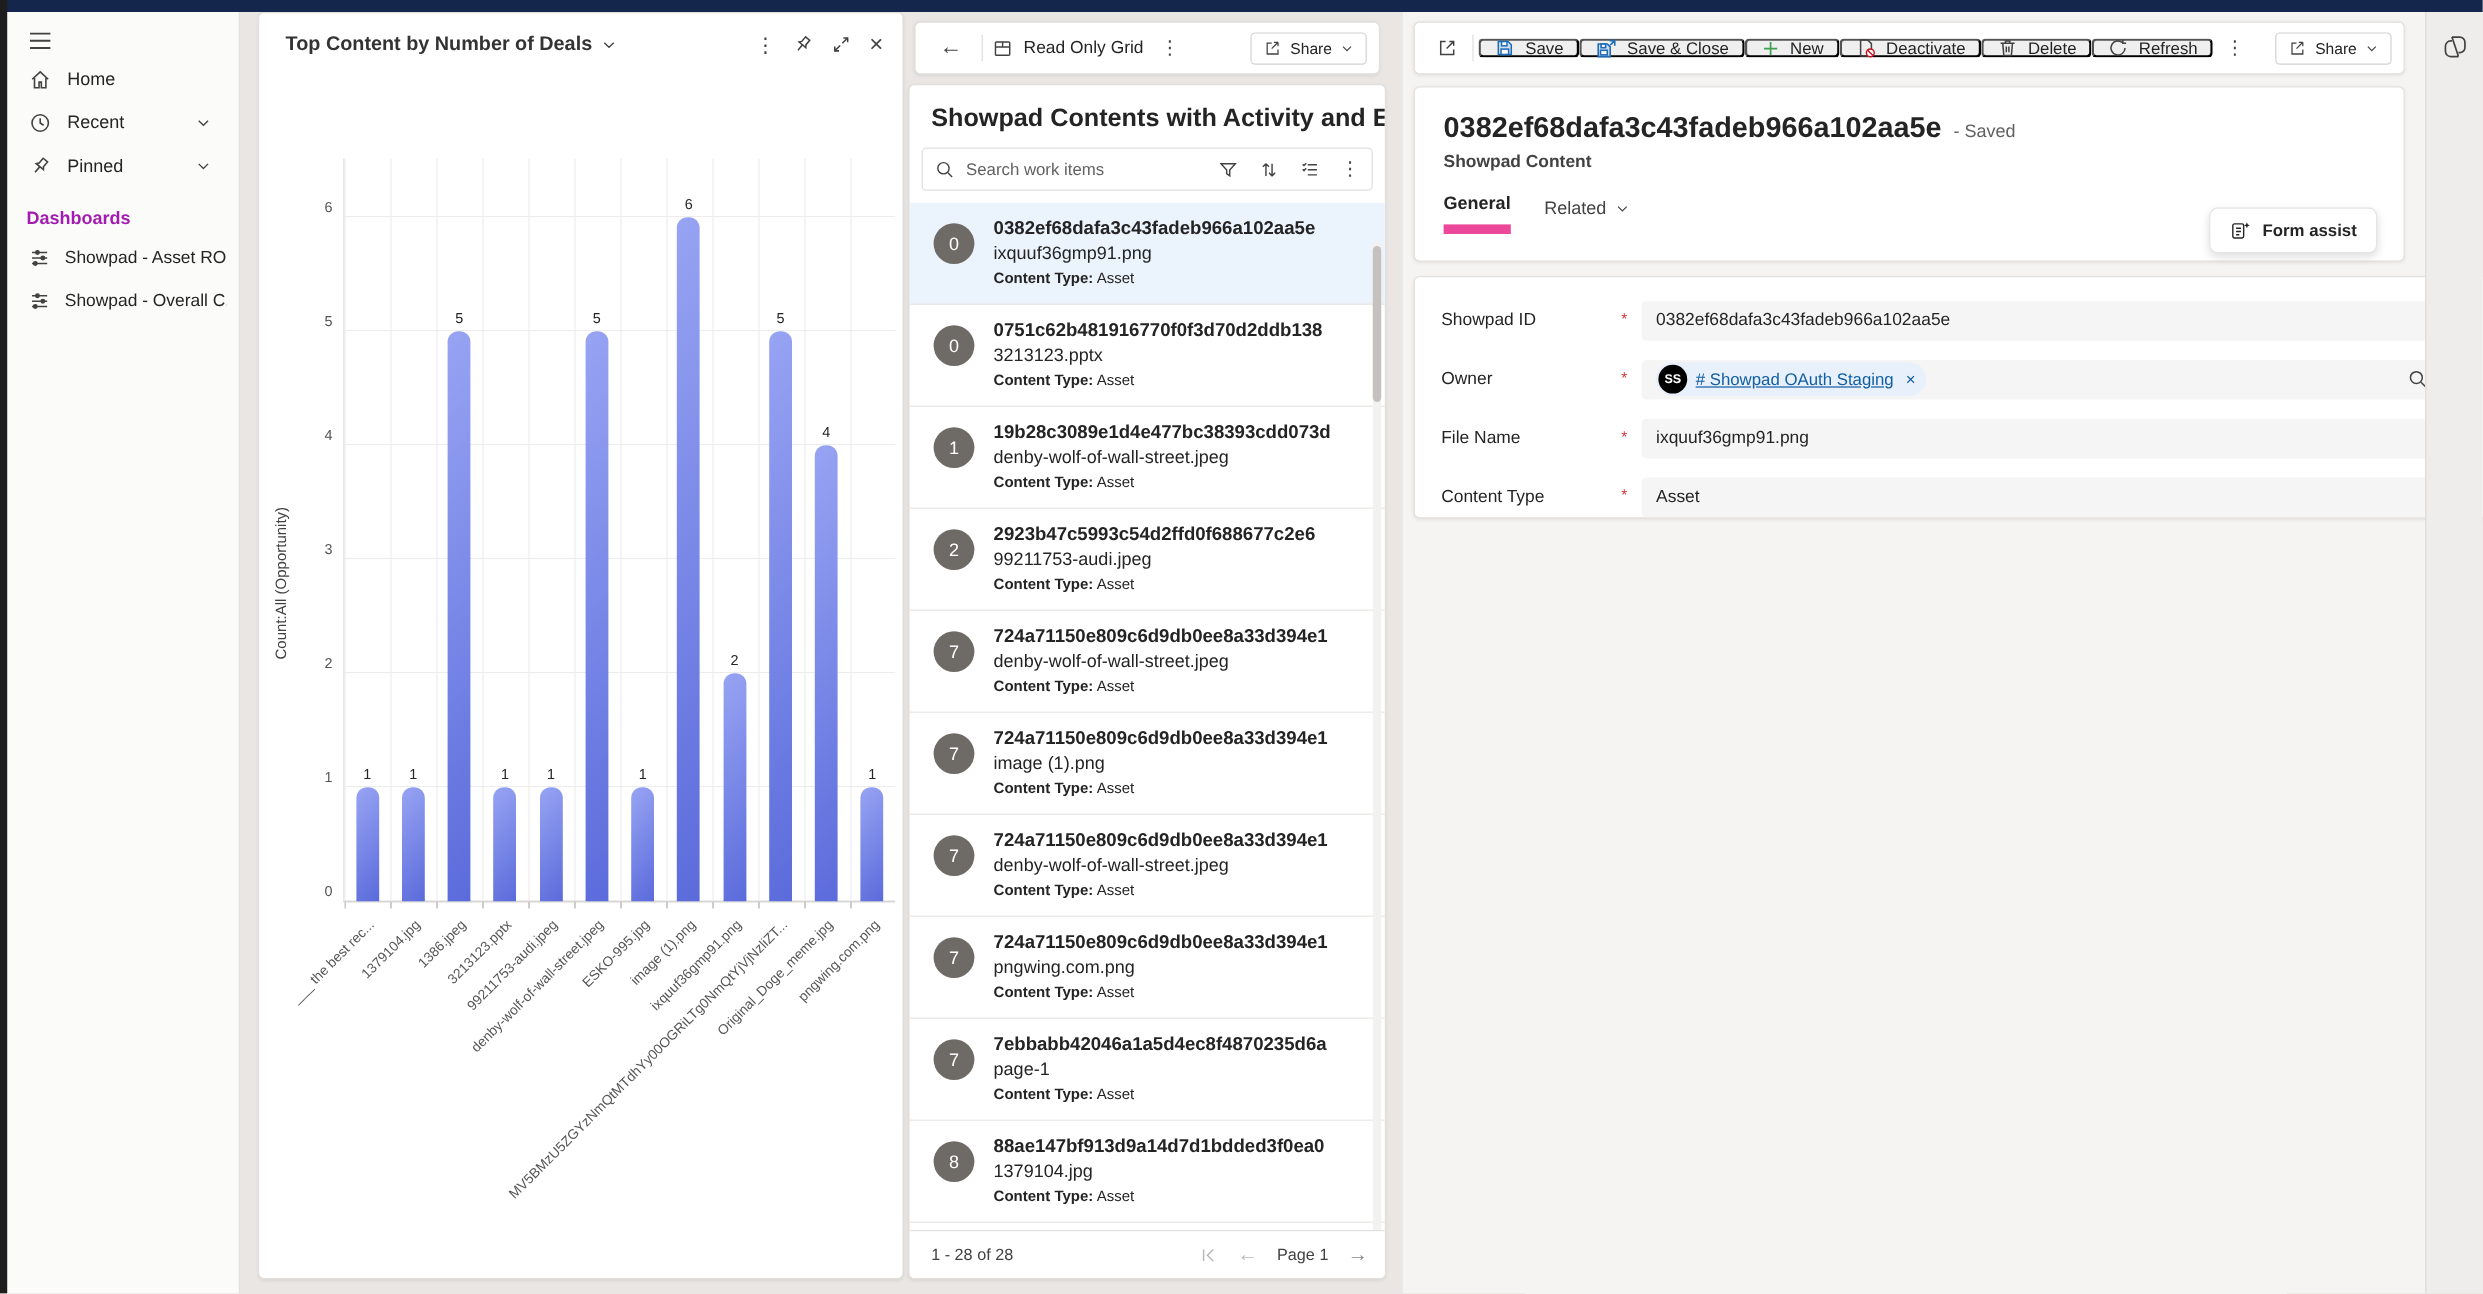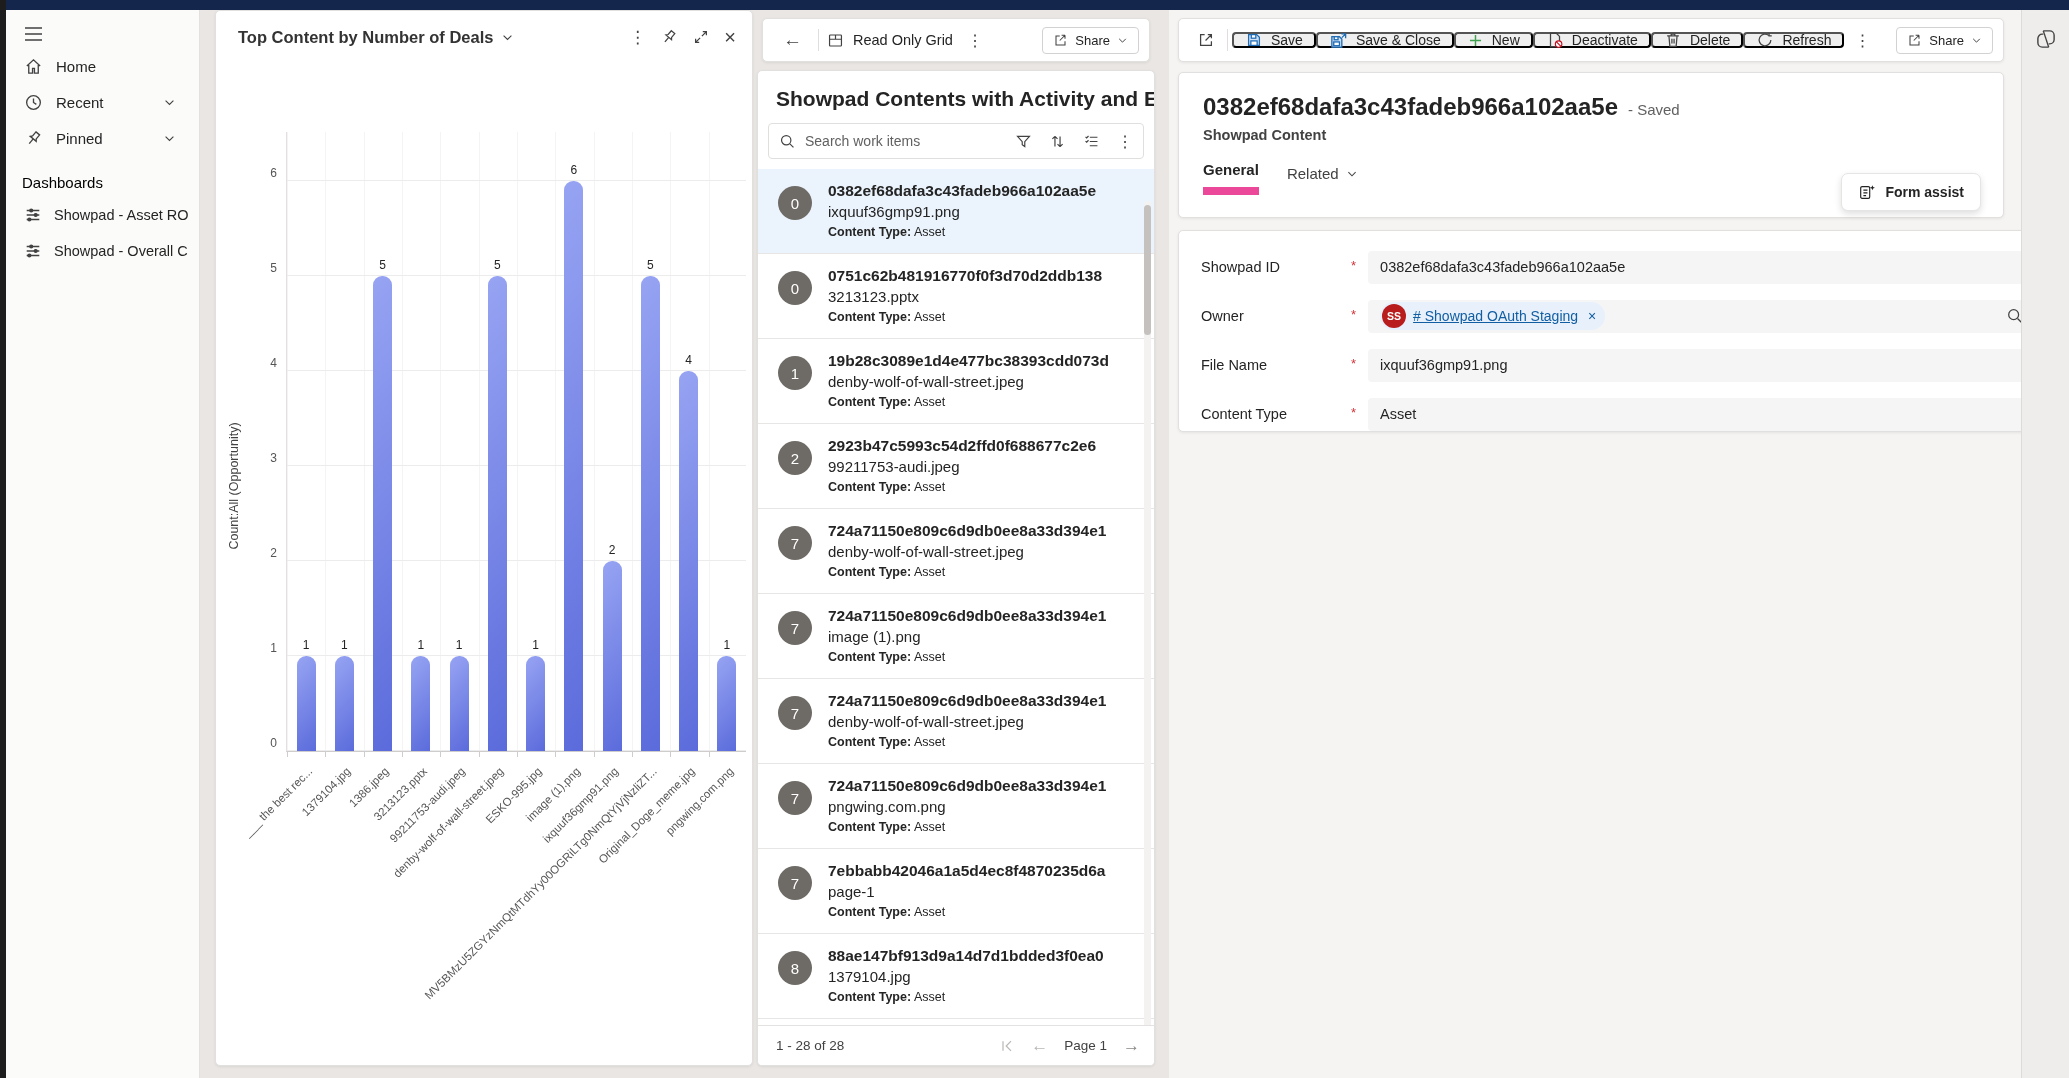--- a/index.html
+++ b/index.html
@@ -16,21 +16,21 @@
   
   .left-edge { position:absolute; left:0; top:0; width:6px; height:1078px; background:#1d1d1d; z-index:30; }
   .topbar { position:absolute; left:0; top:0; width:2069px; height:10px; background:#15264d; z-index:25; }
 
   
   .sidebar { position:absolute; left:6px; top:10px; width:194px; height:1068px; background:#fbfbfa; border-right:1px solid #e3e1df; z-index:5; }
   .hamburger { padding:16px 0 6px 18px; cursor:pointer; }
   .nav-row { display:flex; align-items:center; height:36px; padding:0 23px 0 18px; font-size:15px; color:#242424; cursor:pointer; }
   .nav-row .lbl { margin-left:13px; }
   .nav-row .chev { margin-left:auto; color:#424242; }
-  .side-section { font-size:15px; font-weight:400; color:#000000; margin:18px 0 6px 16px; }
+  .side-section { font-size:15px; font-weight:700; color:#a21caf; margin:18px 0 6px 16px; }
   .dash-row { display:flex; align-items:center; height:36px; padding:0 10px 0 18px; font-size:14.5px; color:#242424; cursor:pointer; }
   .dash-row .lbl { margin-left:12px; white-space:nowrap; overflow:hidden; }
 
   
   .card { background:#fff; border:1px solid #e2e0de; border-radius:5px; box-shadow:0 1px 3px rgba(0,0,0,.07); }
 
   
   .chart-card { position:absolute; left:215px; top:10px; width:538px; height:1056px; overflow:hidden; }
   .chart-head { display:flex; align-items:center; padding:16px 16px 0 22px;justify-content:flex-end; }
   .chart-title { font-size:16.5px; font-weight:700; color:#333; }
@@ -103,21 +103,21 @@
   .tab.active { color:#242424; font-weight:700; border-bottom:8px solid #ec4899; }
 
   .form-assist { position:absolute; right:40px; top:163px; height:38px; display:flex; align-items:center; gap:9px; background:#fff; border:1px solid #e7e5e3; border-radius:7px; padding:0 16px; font-size:14px; font-weight:700; color:#242424; box-shadow:0 3px 7px rgba(0,0,0,.13); cursor:pointer; z-index:4; }
 
   .form-card { position:absolute; left:9px; top:220px; width:920px; height:202px; padding:20px 22px; }
   .frow { display:flex; align-items:center; height:32px; margin-bottom:17px; }
   .flabel { width:148px; font-size:14.5px; color:#242424; }
   .req { color:#d13438; font-size:13px; margin:-4px 12px 0 2px; }
   .finput { flex:1; position:relative; display:flex; align-items:center; background:#f5f5f5; border-radius:4px; height:33px; padding:0 12px; font-size:14.5px; color:#242424; margin-right:40px; cursor:text; }
   .pill { display:inline-flex; align-items:center; gap:7px; background:#e7f0fb; border-radius:15px; padding:2px 9px 2px 2px; }
-  .avatar { width:24px; height:24px; border-radius:50%; background:#b91c1c; color:#fff; font-size:10.5px; font-weight:700; display:flex; align-items:center; justify-content:center; }
+  .avatar { width:24px; height:24px; border-radius:50%; background:#000000; color:#fff; font-size:10.5px; font-weight:700; display:flex; align-items:center; justify-content:center; }
   .pill a { color:#115ea3; font-size:14px; text-decoration:underline; }
   .pill .x { color:#115ea3; font-size:14px; margin-left:3px; cursor:pointer; text-decoration:none; }
   .lookup-search { position:absolute; right:11px; top:7px; color:#424242; cursor:pointer; }
 
   
   .right-rail { position:absolute; left:2021px; top:10px; width:48px; height:1068px; background:#efedec; border-left:1px solid #dddbd9; display:flex; justify-content:center; }
   .copilot { margin-top:16px; cursor:pointer; }
 </style>
 </head>
 <body>

